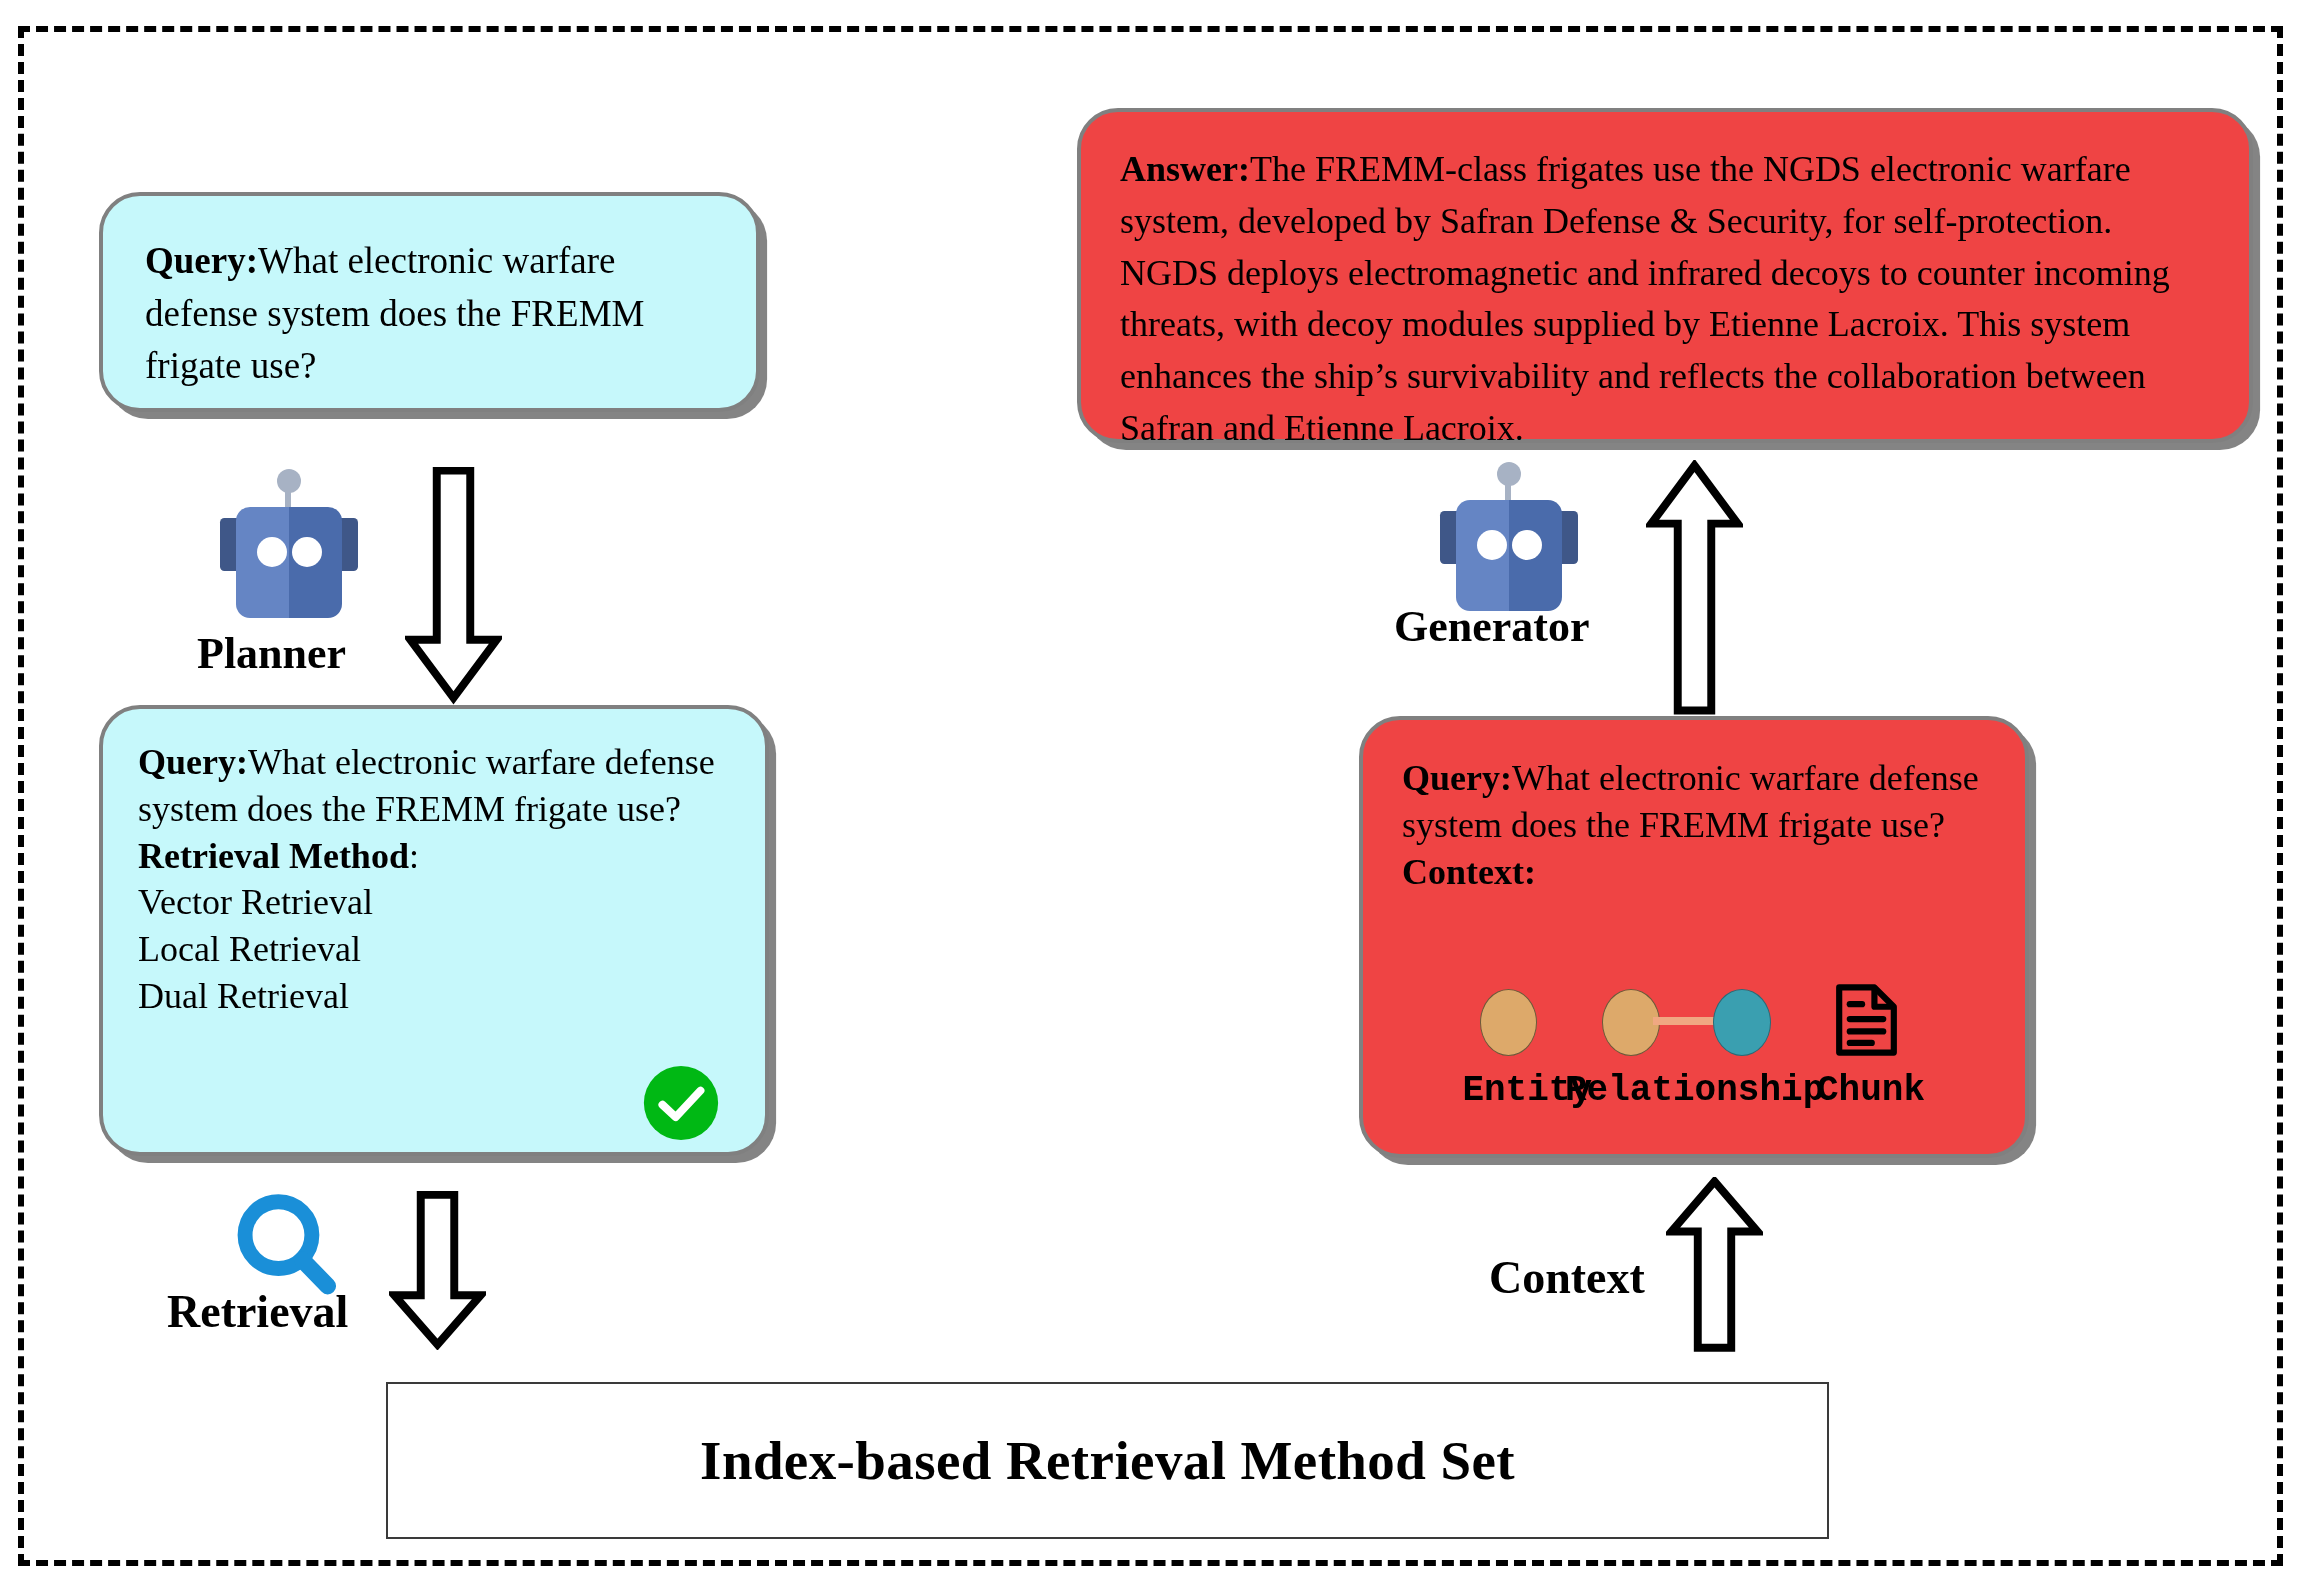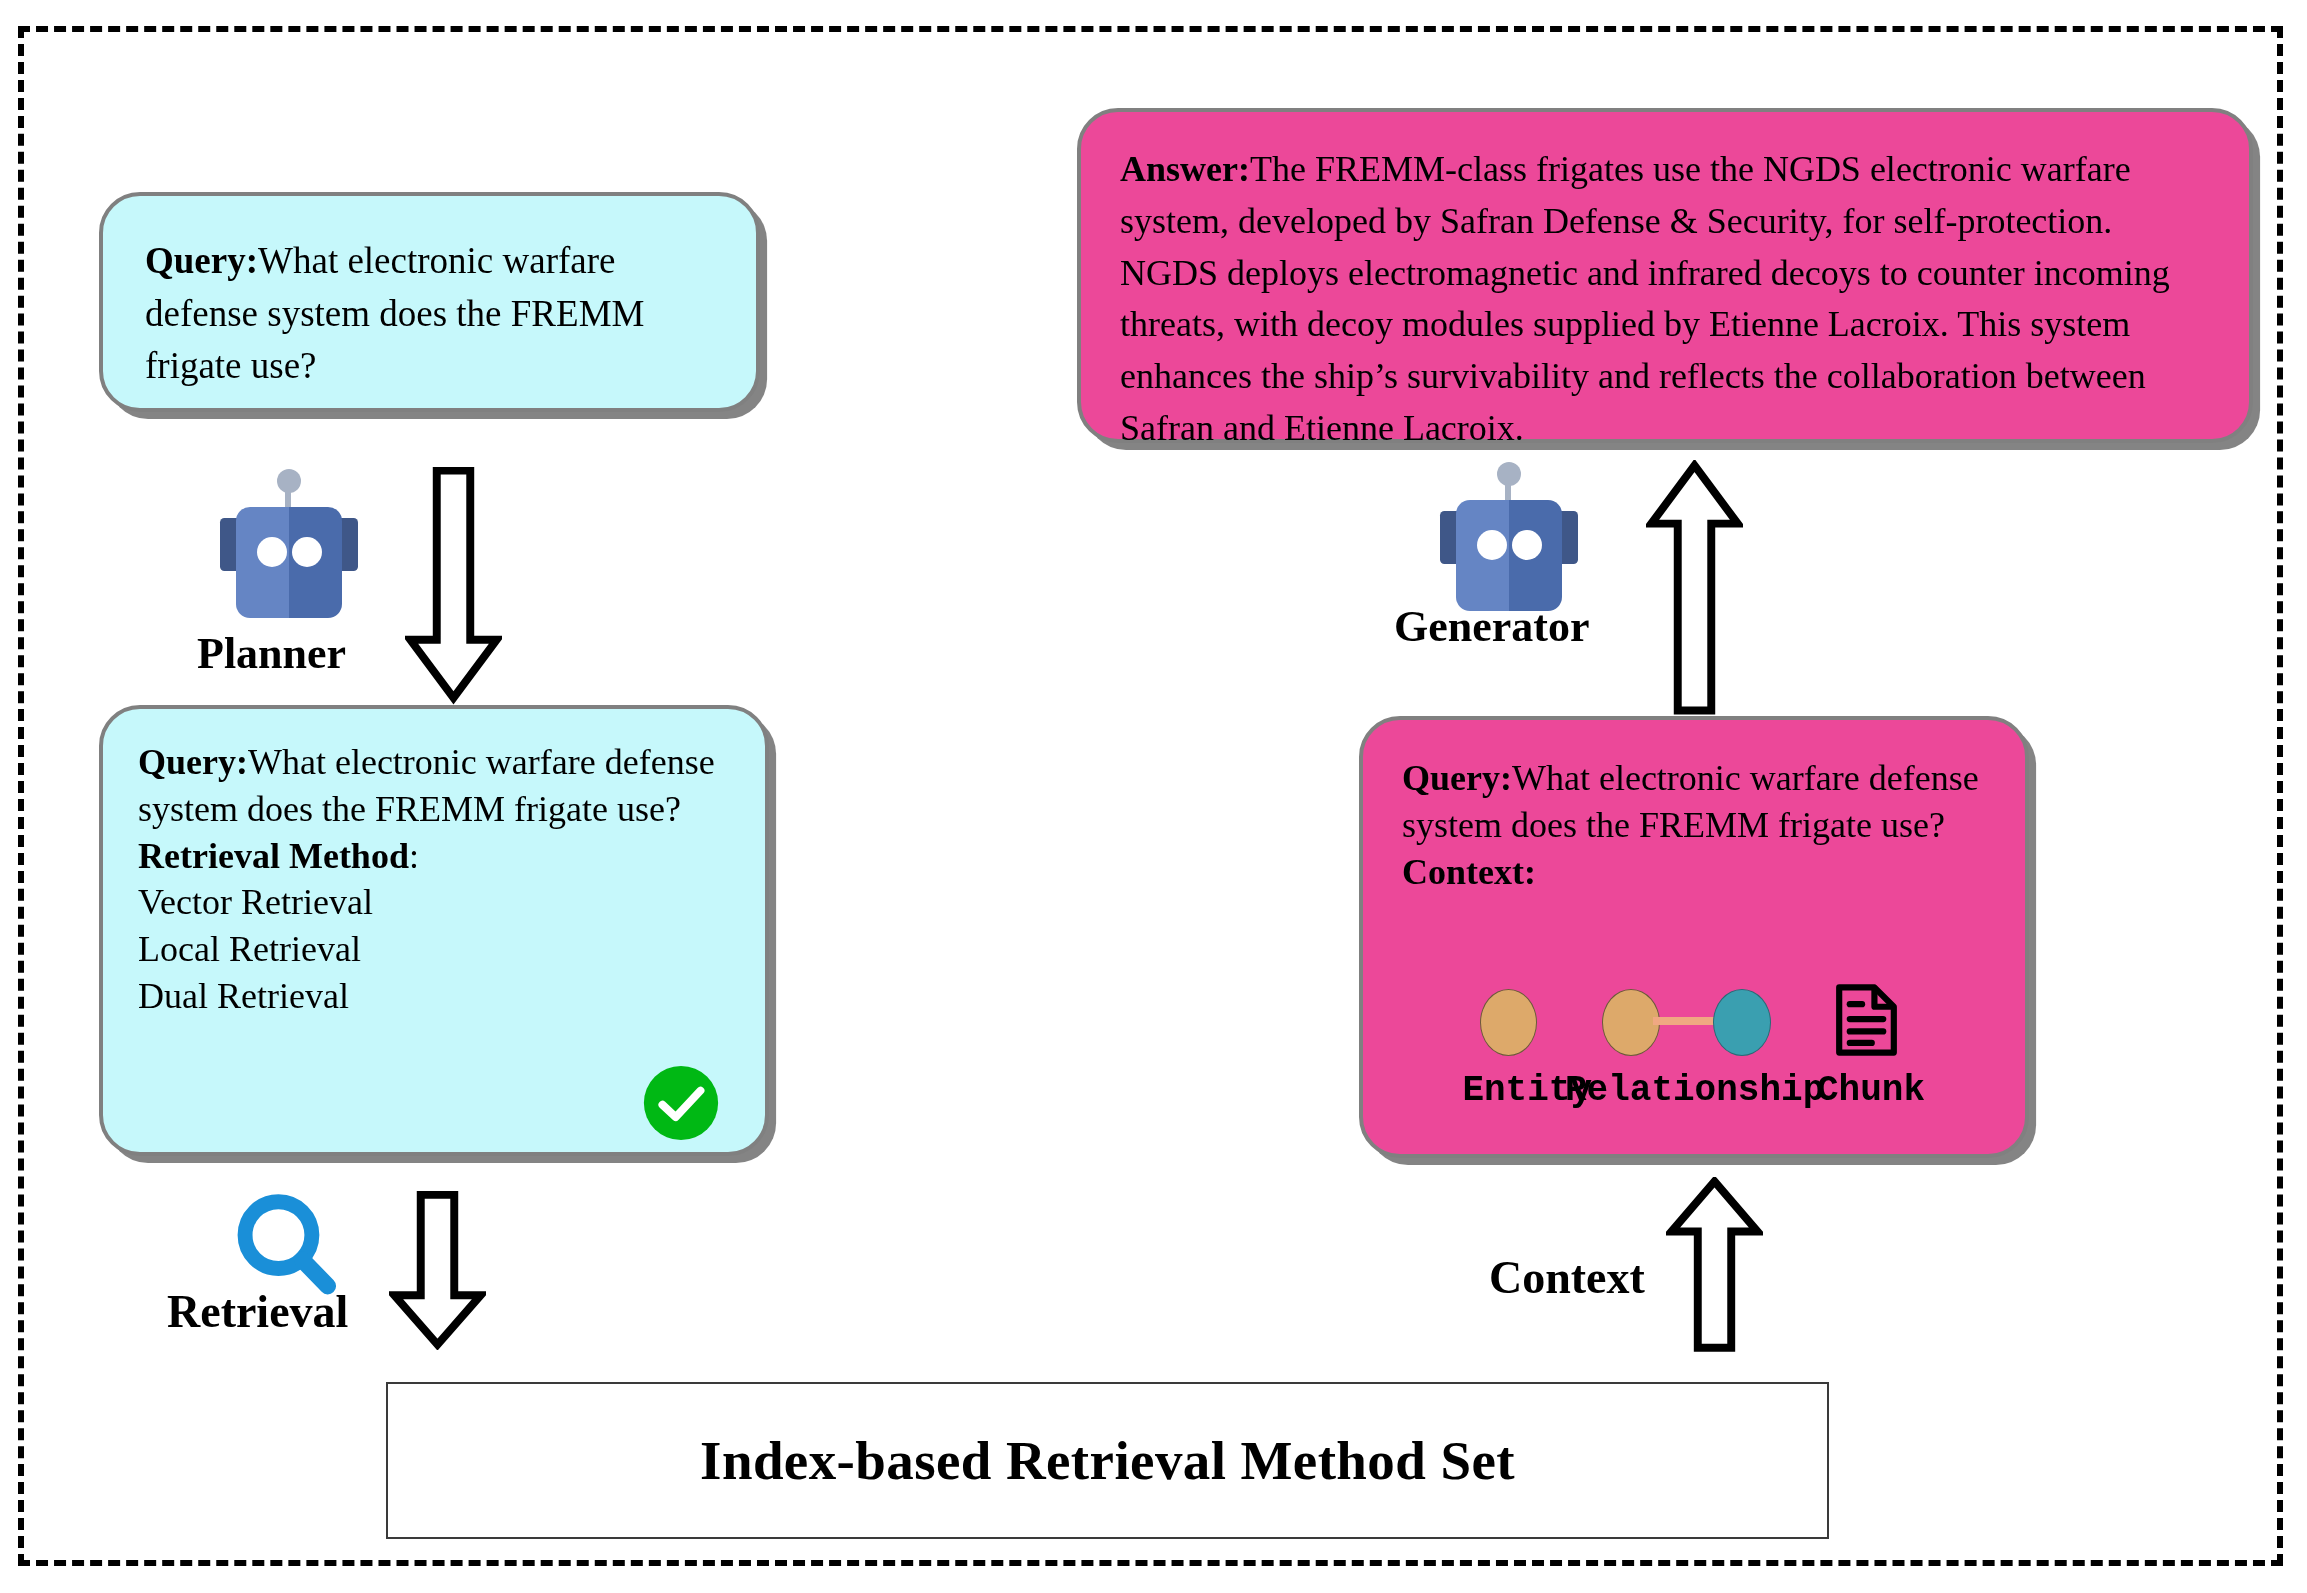--- a/index.html
+++ b/index.html
@@ -12,21 +12,21 @@
     border:6.2px dashed #000;box-sizing:border-box;
   }
 
   
   .card{
     position:absolute;box-sizing:border-box;
     border:4.4px solid #808080;border-radius:41px;
     box-shadow:8px 8px 0 -0.9px rgba(125,125,125,.95);
   }
   .card.blue{background:#c6f8fb;}
-  .card.amber{background:#ec4899;}
+  .card.amber{background:#ef4444;}
 
   .card-text{
     position:absolute;left:0;top:0;right:0;bottom:0;
     padding:23px 30px;color:#000;
     font-family:"Liberation Serif","DejaVu Serif",serif;
   }
   .b{font-weight:bold;}
 
   
   #query-box{left:99px;top:192px;width:661px;height:220px;}

